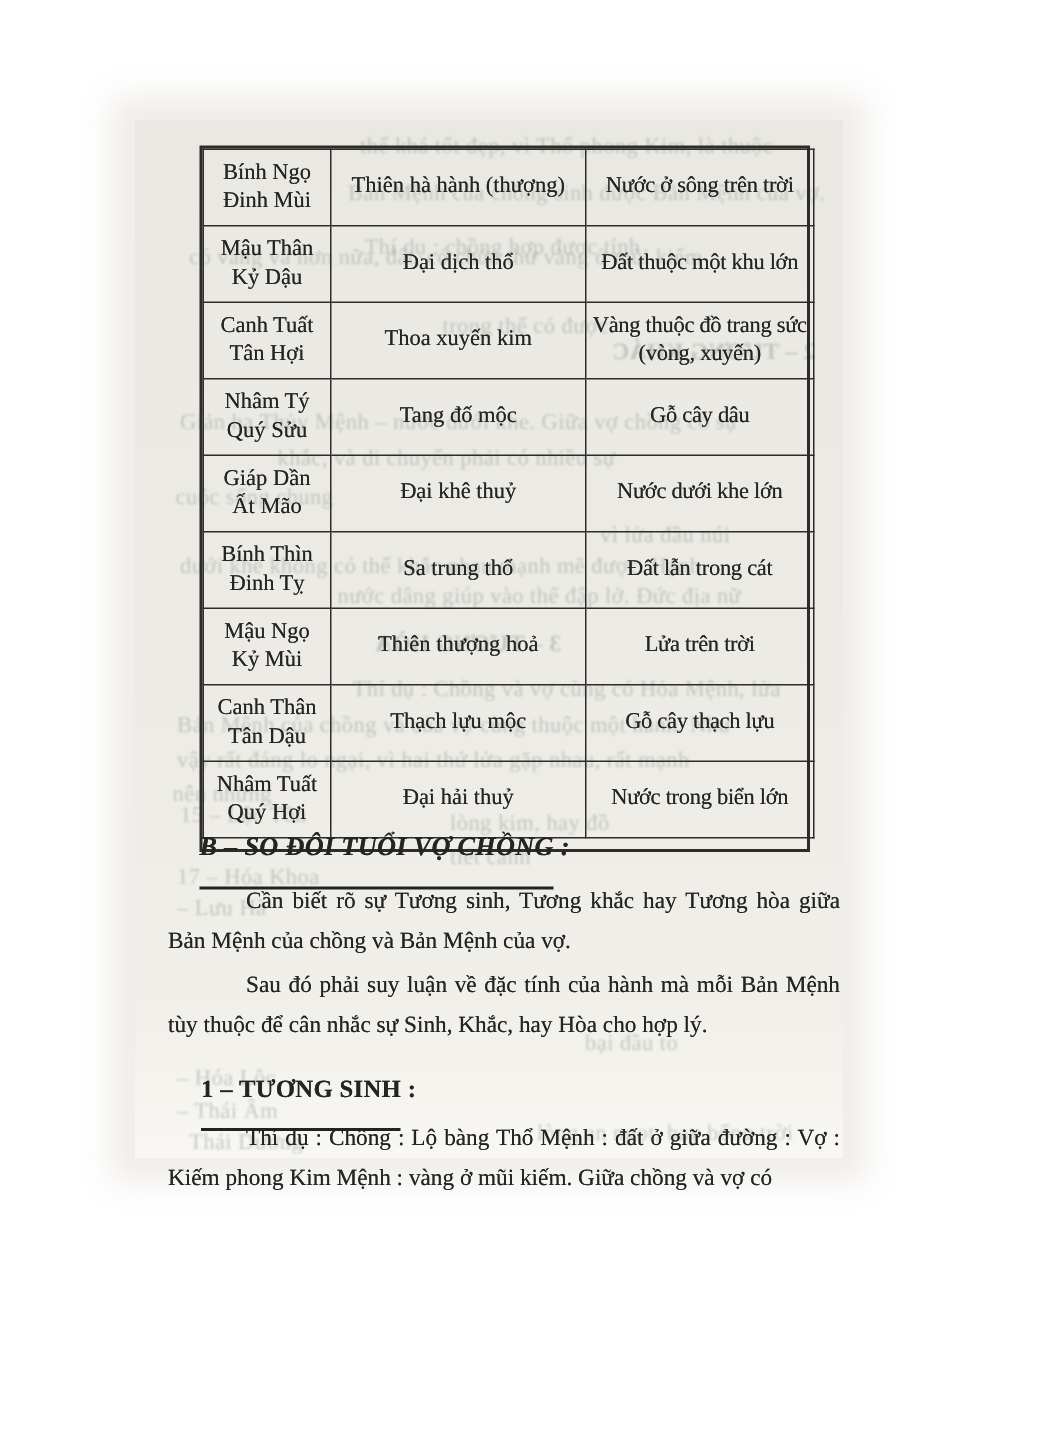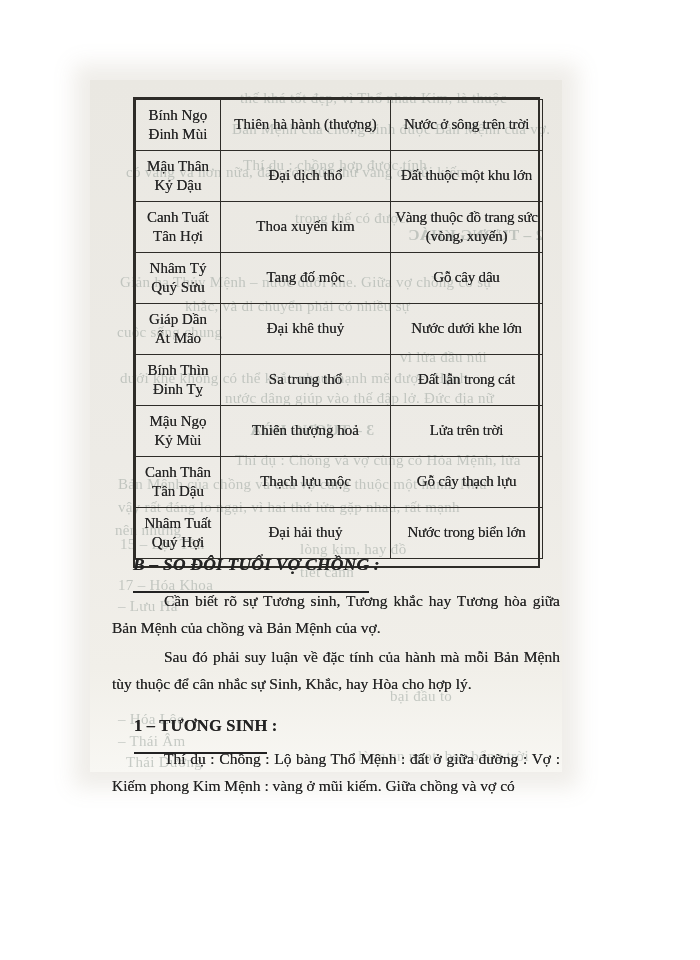--- a/index.html
+++ b/index.html
@@ -44,21 +44,21 @@
   .h-b .u,.h-1 .u{border-bottom:2px solid #222;padding-bottom:17px;text-align:center;}
   .para{margin:0 0 3px 0;text-indent:52px;}
   .h-1{font-size:16.5px;font-weight:bold;margin:14px 0 6px 22px;text-align:left;letter-spacing:.2px;}
 </style>
 </head>
 <body>
 
 <div class="page">
   <div class="scan"></div>
 
-  <span class="bl" style="left:240px;top:90px">thế khá tốt đẹp, vì Thổ nhau Kim, là thuộc</span>
+  <span class="bl" style="left:240px;top:90px">thế khá tốt đẹp, vì Thổ phong Kim, là thuộc</span>
   <span class="bl" style="left:232px;top:121px">Bản Mệnh của chồng sinh được Bản Mệnh của vợ.</span>
   <span class="bl" style="left:243px;top:157px">Thí dụ : chồng hợp được tính</span>
   <span class="bl" style="left:126px;top:164px">có vàng và hơn nữa, đất, có chứa thử vàng ở mũi kiếm</span>
   <span class="bl" style="left:295px;top:210px">trong thế có được.</span>
   <span class="bl mir big" style="left:408px;top:226px">2 – TƯƠNG KHÁC</span>
   <span class="bl" style="left:120px;top:274px">Giản hạ Thủy Mệnh – nước dưới khe. Giữa vợ chồng có sự</span>
   <span class="bl" style="left:185px;top:298px">khắc, và di chuyển phải có nhiều sự</span>
   <span class="bl" style="left:117px;top:324px">cuộc sống chung</span>
   <span class="bl" style="left:400px;top:349px">vì lửa đầu núi</span>
   <span class="bl" style="left:120px;top:370px">dưới khe không có thể khắc nhau mạnh mẽ được. Hạnh</span>

